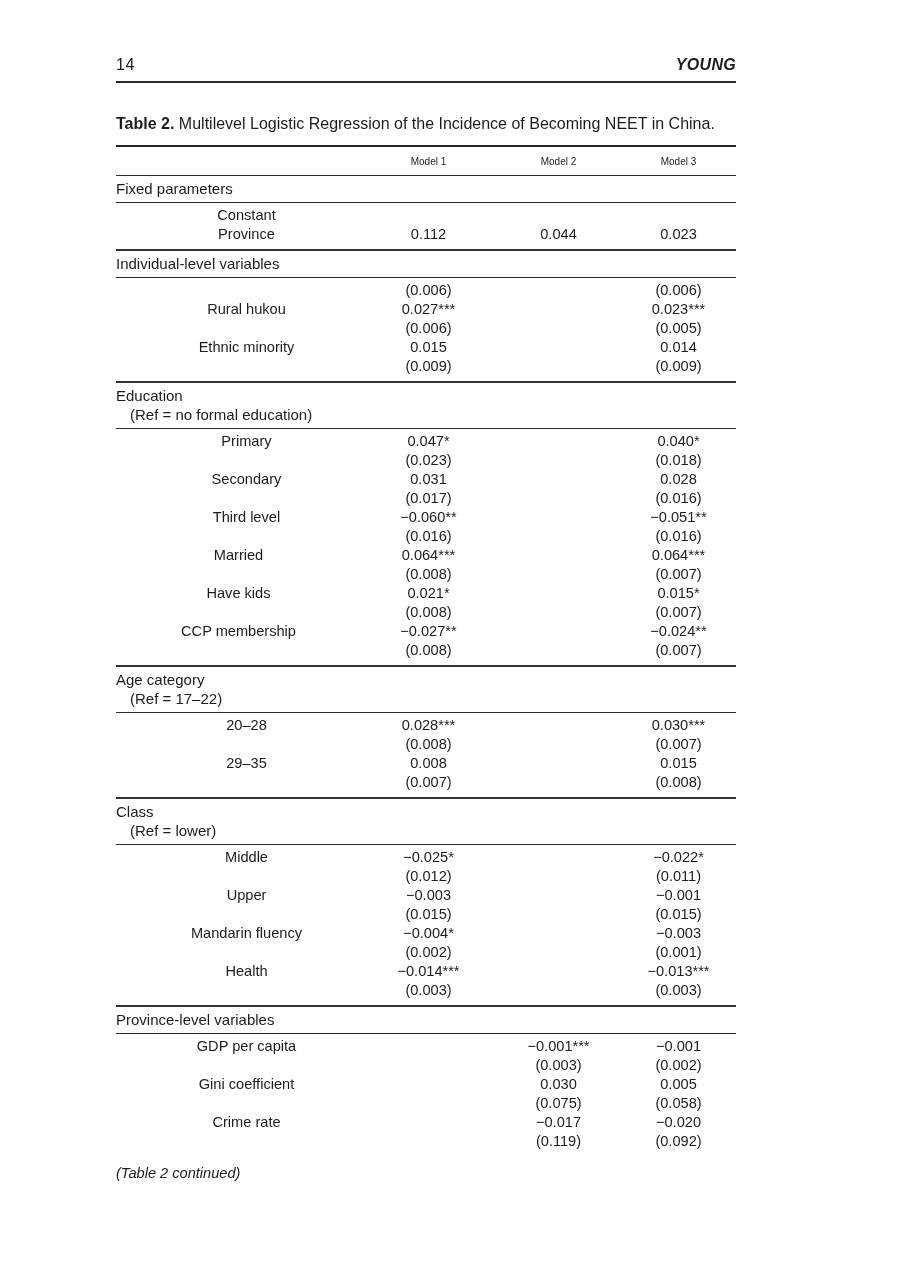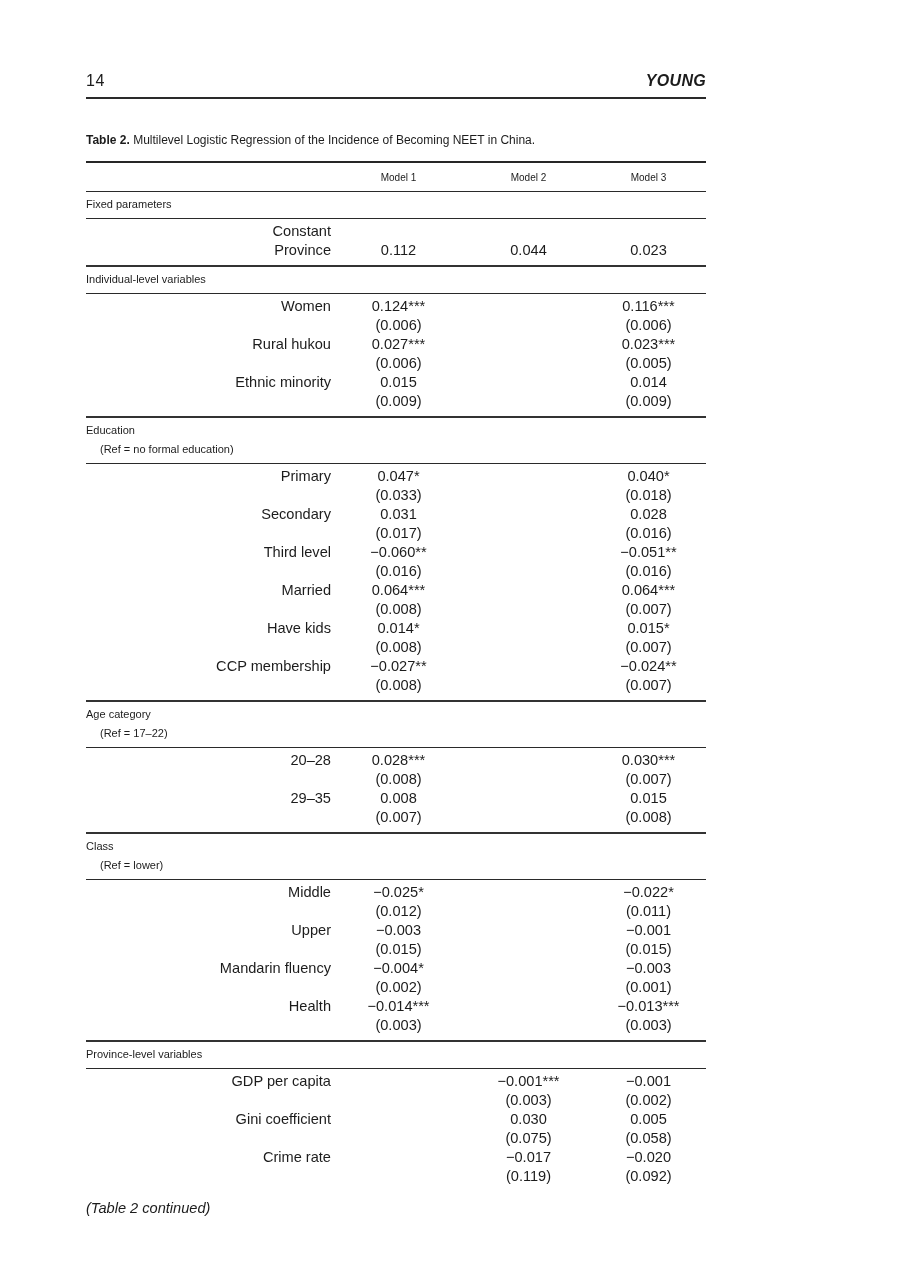--- a/index.html
+++ b/index.html
@@ -12,69 +12,69 @@
   }
   .page {
     position: relative;
     width: 900px;
     height: 1267px;
     background: #ffffff;
     overflow: hidden;
   }
   .content {
     width: 620px;
-    margin-left: 86px;
-    padding-top: 72px;
+    margin-left: 116px;
+    padding-top: 56px;
   }
   
   .running-header {
     display: flex;
     justify-content: space-between;
     align-items: baseline;
     border-bottom: 2px solid #2a2a2a;
     padding-bottom: 7px;
     font-size: 16px;
   }
   .page-number { letter-spacing: 0.5px; }
   .running-head-title { font-style: italic; font-weight: bold; letter-spacing: 0.3px; }
 
   
   .table-caption {
     margin-top: 31px;
     margin-bottom: 11px;
-    font-size: 12px;
+    font-size: 16px;
     line-height: 20px;
   }
   .caption-label { font-weight: bold; }
 
   
   .model-table {
     border-top: 2.5px solid #262626;
     font-size: 14.6px;
     line-height: 19px;
   }
   .trow {
     display: grid;
     grid-template-columns: 245px 135px 125px 115px;
   }
   .theader {
     padding: 5px 0 4px 0;
     border-bottom: 1.5px solid #2a2a2a;
   }
   .theader .tval { font-size: 10px; }
-  .tlabel { text-align: right; }
+  .tlabel { text-align: center; }
   .tlabel.indent { padding-left: 16px; }
   .tval { text-align: center; white-space: nowrap; }
 
   .section { border-top: 2px solid #333; }
   .section:first-of-type { border-top: none; }
   .section-head {
     border-bottom: 1.5px solid #2a2a2a;
     padding: 3px 0 4px 0;
-    font-size: 11px;
+    font-size: 15px;
   }
   .sec-ref { padding-left: 14px; }
   .section-rows { padding: 3px 0 5px 0; }
 
   .continued-note {
     text-align: left;
     font-style: italic;
     font-size: 14.6px;
     margin-top: 9px;
   }
@@ -120,26 +120,20 @@
                 <div class="tval">0.023</div>
               </div>
             </div>
           </div>
           <div class="section">
             <div class="section-head">
               <div class="sec-title">Individual-level variables</div>
             </div>
             <div class="section-rows">
               <div class="trow">
-                <div class="tlabel indent">Women</div>
-                <div class="tval">0.124***</div>
-                <div class="tval"></div>
-                <div class="tval">0.116***</div>
-              </div>
-              <div class="trow">
                 <div class="tlabel"></div>
                 <div class="tval">(0.006)</div>
                 <div class="tval"></div>
                 <div class="tval">(0.006)</div>
               </div>
               <div class="trow">
                 <div class="tlabel indent">Rural hukou</div>
                 <div class="tval">0.027***</div>
                 <div class="tval"></div>
                 <div class="tval">0.023***</div>
@@ -171,21 +165,21 @@
             </div>
             <div class="section-rows">
               <div class="trow">
                 <div class="tlabel indent">Primary</div>
                 <div class="tval">0.047*</div>
                 <div class="tval"></div>
                 <div class="tval">0.040*</div>
               </div>
               <div class="trow">
                 <div class="tlabel"></div>
-                <div class="tval">(0.033)</div>
+                <div class="tval">(0.023)</div>
                 <div class="tval"></div>
                 <div class="tval">(0.018)</div>
               </div>
               <div class="trow">
                 <div class="tlabel indent">Secondary</div>
                 <div class="tval">0.031</div>
                 <div class="tval"></div>
                 <div class="tval">0.028</div>
               </div>
               <div class="trow">
@@ -213,21 +207,21 @@
                 <div class="tval">0.064***</div>
               </div>
               <div class="trow">
                 <div class="tlabel"></div>
                 <div class="tval">(0.008)</div>
                 <div class="tval"></div>
                 <div class="tval">(0.007)</div>
               </div>
               <div class="trow">
                 <div class="tlabel">Have kids</div>
-                <div class="tval">0.014*</div>
+                <div class="tval">0.021*</div>
                 <div class="tval"></div>
                 <div class="tval">0.015*</div>
               </div>
               <div class="trow">
                 <div class="tlabel"></div>
                 <div class="tval">(0.008)</div>
                 <div class="tval"></div>
                 <div class="tval">(0.007)</div>
               </div>
               <div class="trow">

